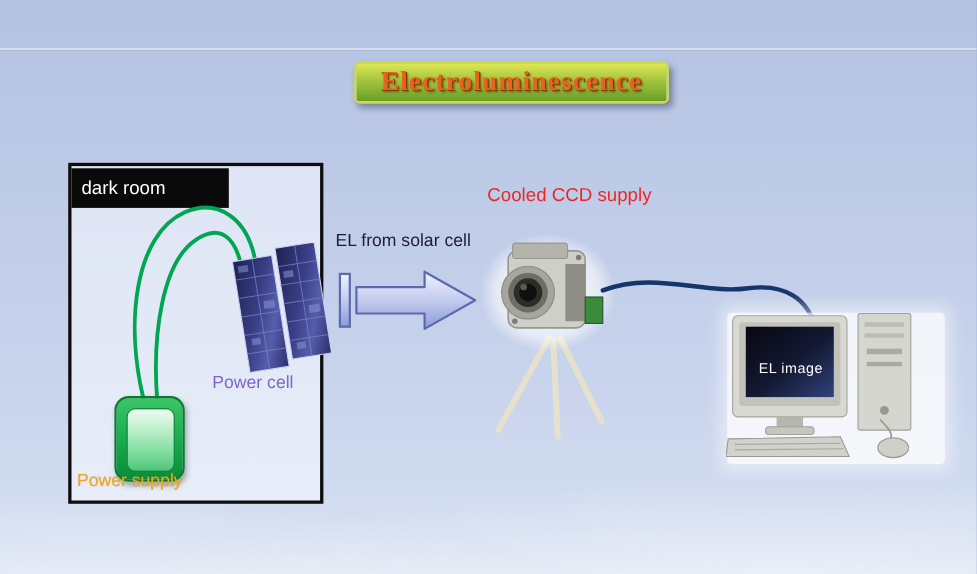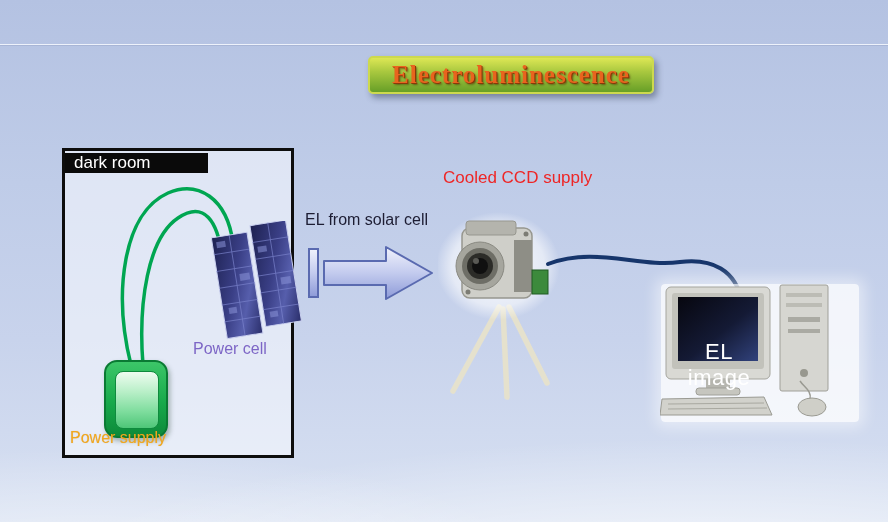--- a/index.html
+++ b/index.html
@@ -11,33 +11,32 @@
       radial-gradient(ellipse 90% 40% at 10% 108%, rgba(255,255,255,0.55), rgba(255,255,255,0) 55%),
       linear-gradient(180deg,#b4c2e2 0%,#bfcce8 35%,#c8d3ec 65%,#d8e1f2 100%);
   }
   .topline{position:absolute;left:0;top:44px;width:888px;height:1px;background:rgba(240,244,252,0.95);box-shadow:0 1px 0 rgba(140,155,190,0.35);}
   .title-badge{
     position:absolute;left:322px;top:56px;width:286px;height:38px;
     display:flex;align-items:center;justify-content:center;box-sizing:border-box;
     border-radius:5px;border:2px solid #cdd94e;
     background:linear-gradient(180deg,#dde755 0%,#a9c83f 40%,#679f27 100%);
     box-shadow:3px 4px 6px rgba(40,50,70,0.45);
-    margin-left:46px;
   }
   .title-badge span{
     font-family:"Liberation Serif",serif;font-weight:bold;font-size:25px;letter-spacing:1px;
     color:#e8641e;text-shadow:1px 1px 0 #8a3808, 2px 2px 2px rgba(60,20,0,0.5);
   }
   .darkroom{
     position:absolute;left:62px;top:148px;width:232px;height:310px;box-sizing:border-box;
     border:3px solid #0d0d0d;background:rgba(250,252,255,0.55);
   }
   .darkroom-header{
-    position:absolute;left:0px;top:2px;width:143px;height:20px;background:#0a0a0a;
-    display:flex;align-items:flex-end;
+    position:absolute;left:0px;top:2px;width:143px;height:36px;background:#0a0a0a;
+    display:flex;align-items:center;
   }
   .darkroom-header span{color:#fff;font-size:17px;padding-left:9px;}
   .abs{position:absolute;}
   .label-solarcell{left:193px;top:340px;color:#7d66c6;font-size:16px;}
   .label-powersupply{left:70px;top:429px;color:#f2a81e;font-size:16px;text-shadow:0 0 1px rgba(180,110,0,0.4);}
   .label-elarrow{left:305px;top:211px;color:#1d1d33;font-size:16px;}
   .label-camera{left:443px;top:168px;color:#ee2626;font-size:17px;}
   .power-supply{
     position:absolute;left:101px;top:357px;width:64px;height:78px;box-sizing:border-box;
     border-radius:13px;border:2px solid #0a7a33;
@@ -48,21 +47,21 @@
     position:absolute;left:9px;top:9px;width:42px;height:56px;border-radius:8px;
     border:1px solid #0f8a3e;
     background:linear-gradient(180deg,#eefcf0 0%,#b9efc8 35%,#7fdd9e 70%,#4ec678 100%);
   }
   .computer-backdrop{
     position:absolute;left:661px;top:284px;width:198px;height:138px;border-radius:4px;
     background:rgba(255,255,255,0.78);box-shadow:0 0 14px 6px rgba(255,255,255,0.45);
   }
   .screen-label{
     position:absolute;left:679px;top:327px;width:80px;text-align:center;
-    color:#ffffff;font-size:22px;letter-spacing:0.5px;margin-top:12px;
+    color:#ffffff;font-size:13px;letter-spacing:0.5px;
   }
 </style>
 </head>
 <body>
 
 <div class="stage">
 
   <div class="topline"></div>
 
   <div class="title-badge">

